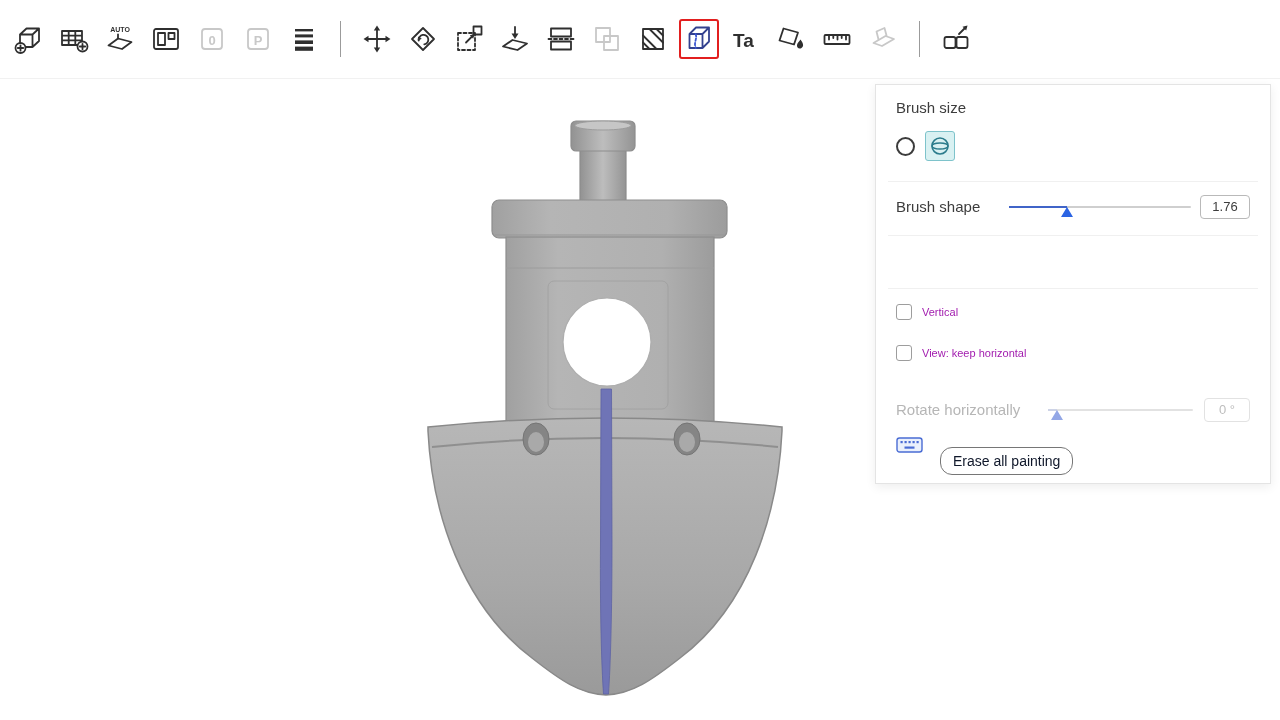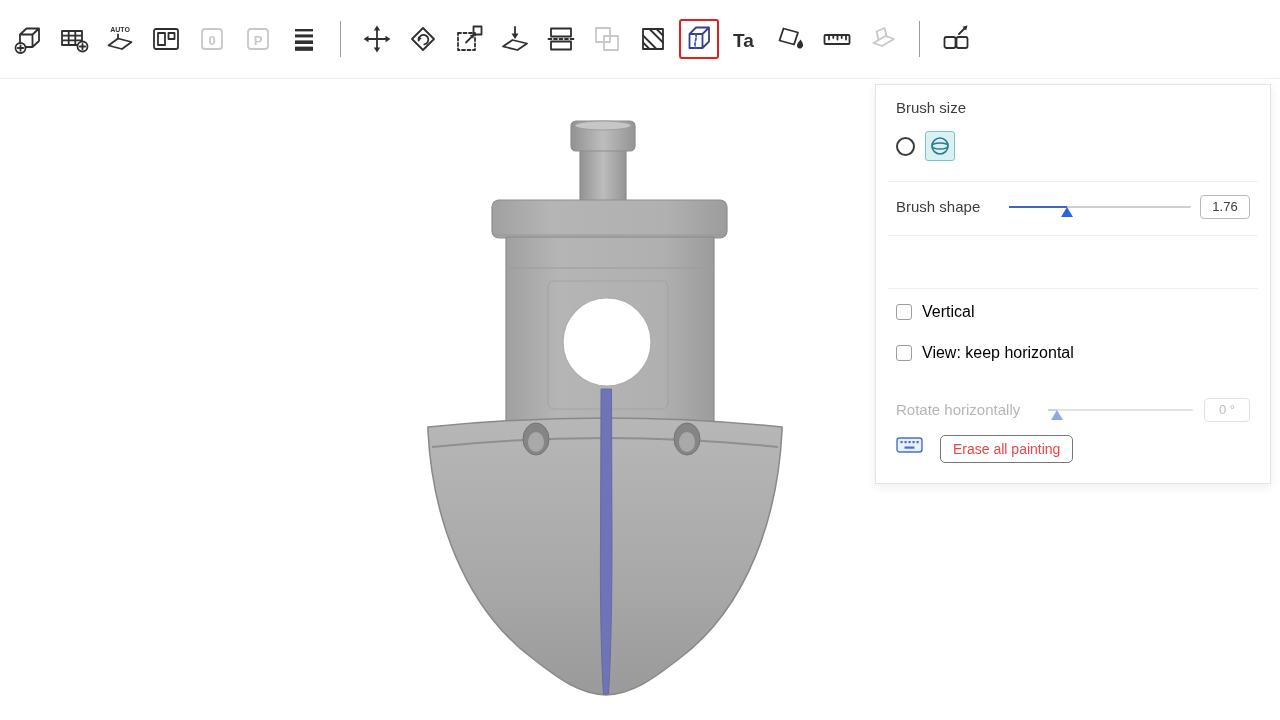--- a/index.html
+++ b/index.html
@@ -62,26 +62,26 @@
   .slider.off .handle{border-bottom-color:#93a7e6}
   .valbox{
     position:absolute;right:0;top:6px;width:48px;height:22px;background:#fff;
     border:1px solid #b9b9b9;border-radius:4px;text-align:center;line-height:22px;font-size:13px;color:#3d3d3d;
   }
   .valbox.off{border-color:#e2e2e2;color:#bdbdbd}
   .cb{
     display:inline-block;width:16px;height:16px;flex:none;background:#fff;
     border:1px solid #9d9d9d;border-radius:3px;box-sizing:border-box;cursor:pointer;
   }
-  .label15{font-size:16px;color:#000000}
+  .label15{font-size:11px;color:#a21caf}
   .disabled-text{color:#b6b6b6}
   .erase-btn{
-    position:absolute;left:44px;top:4px;height:28px;padding:0 12px;
-    border:1px solid #767676;border-radius:5px;background:#fff;
-    font-size:14px;color:#ef4444;font-family:"Liberation Sans",sans-serif;cursor:pointer;
+    position:absolute;left:44px;top:16px;height:28px;padding:0 12px;
+    border:1px solid #767676;border-radius:12px;background:#fff;
+    font-size:14px;color:#0f172a;font-family:"Liberation Sans",sans-serif;cursor:pointer;
   }
   .kbd-icon{position:absolute;left:0;top:4px;width:27px;height:20px}
 </style>
 </head>
 <body>
 
 <div class="toolbar">
 
   <button class="tbtn">
     <svg class="ic" viewBox="0 0 34 34">

